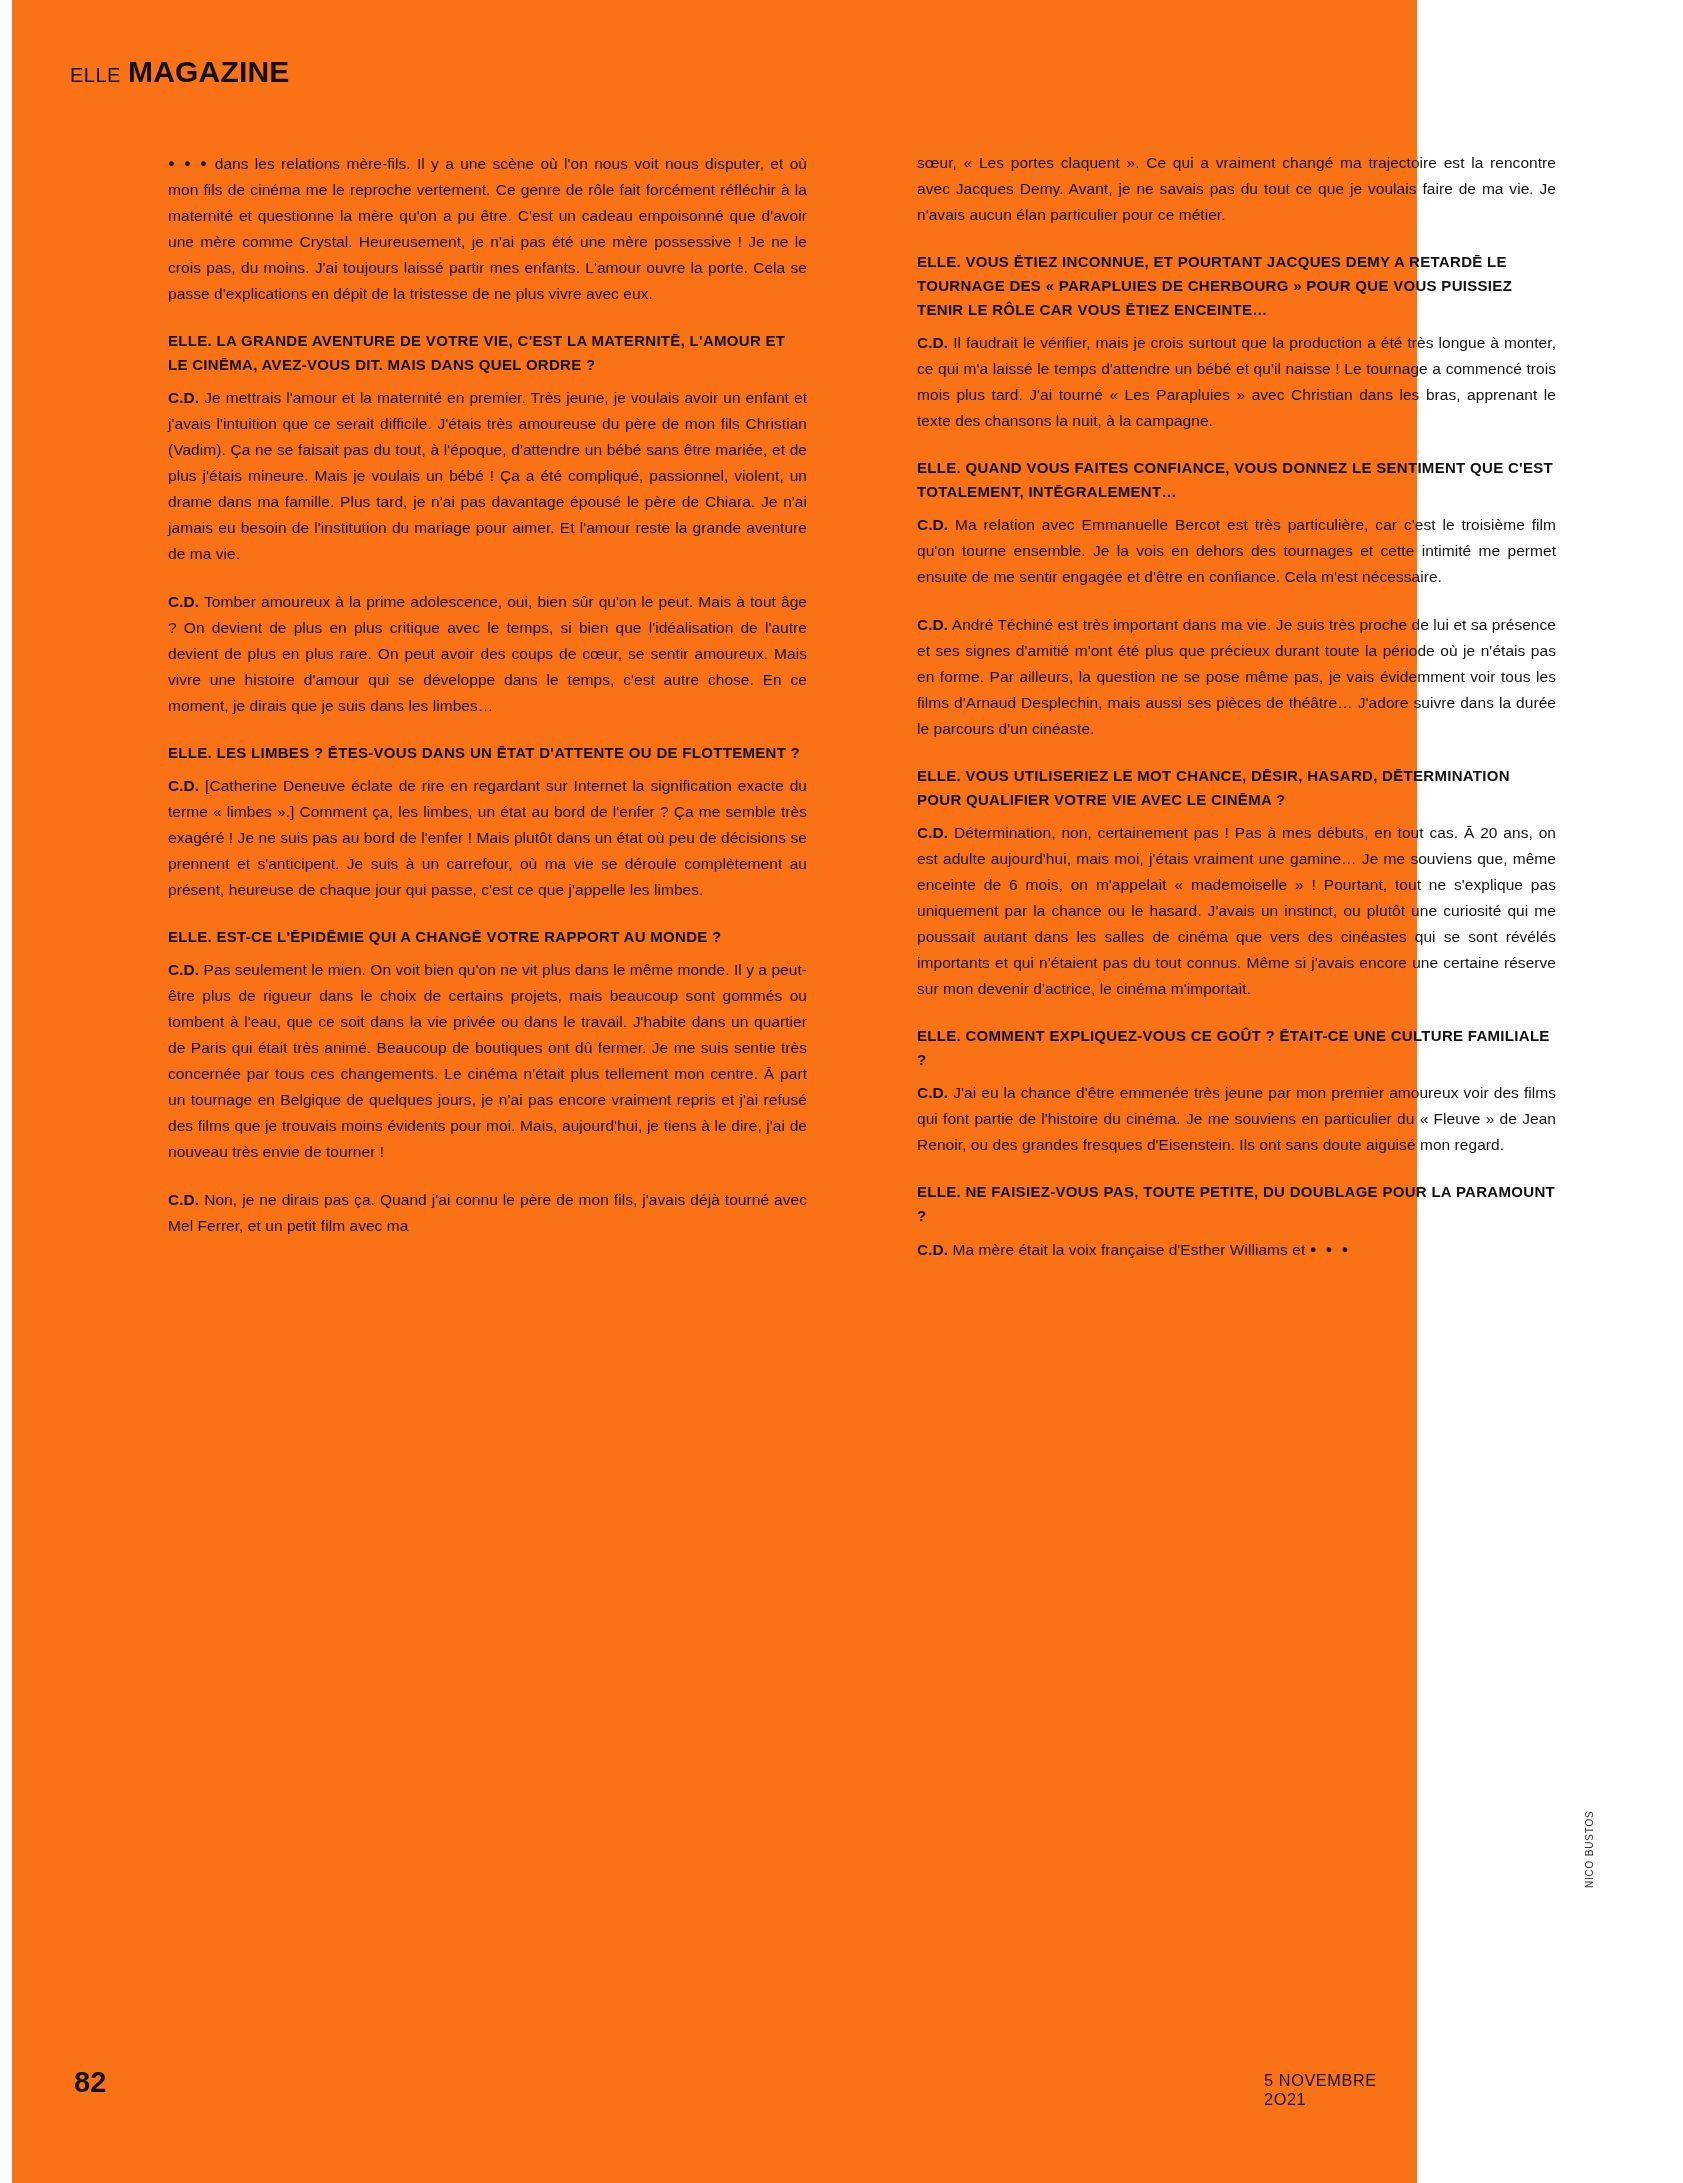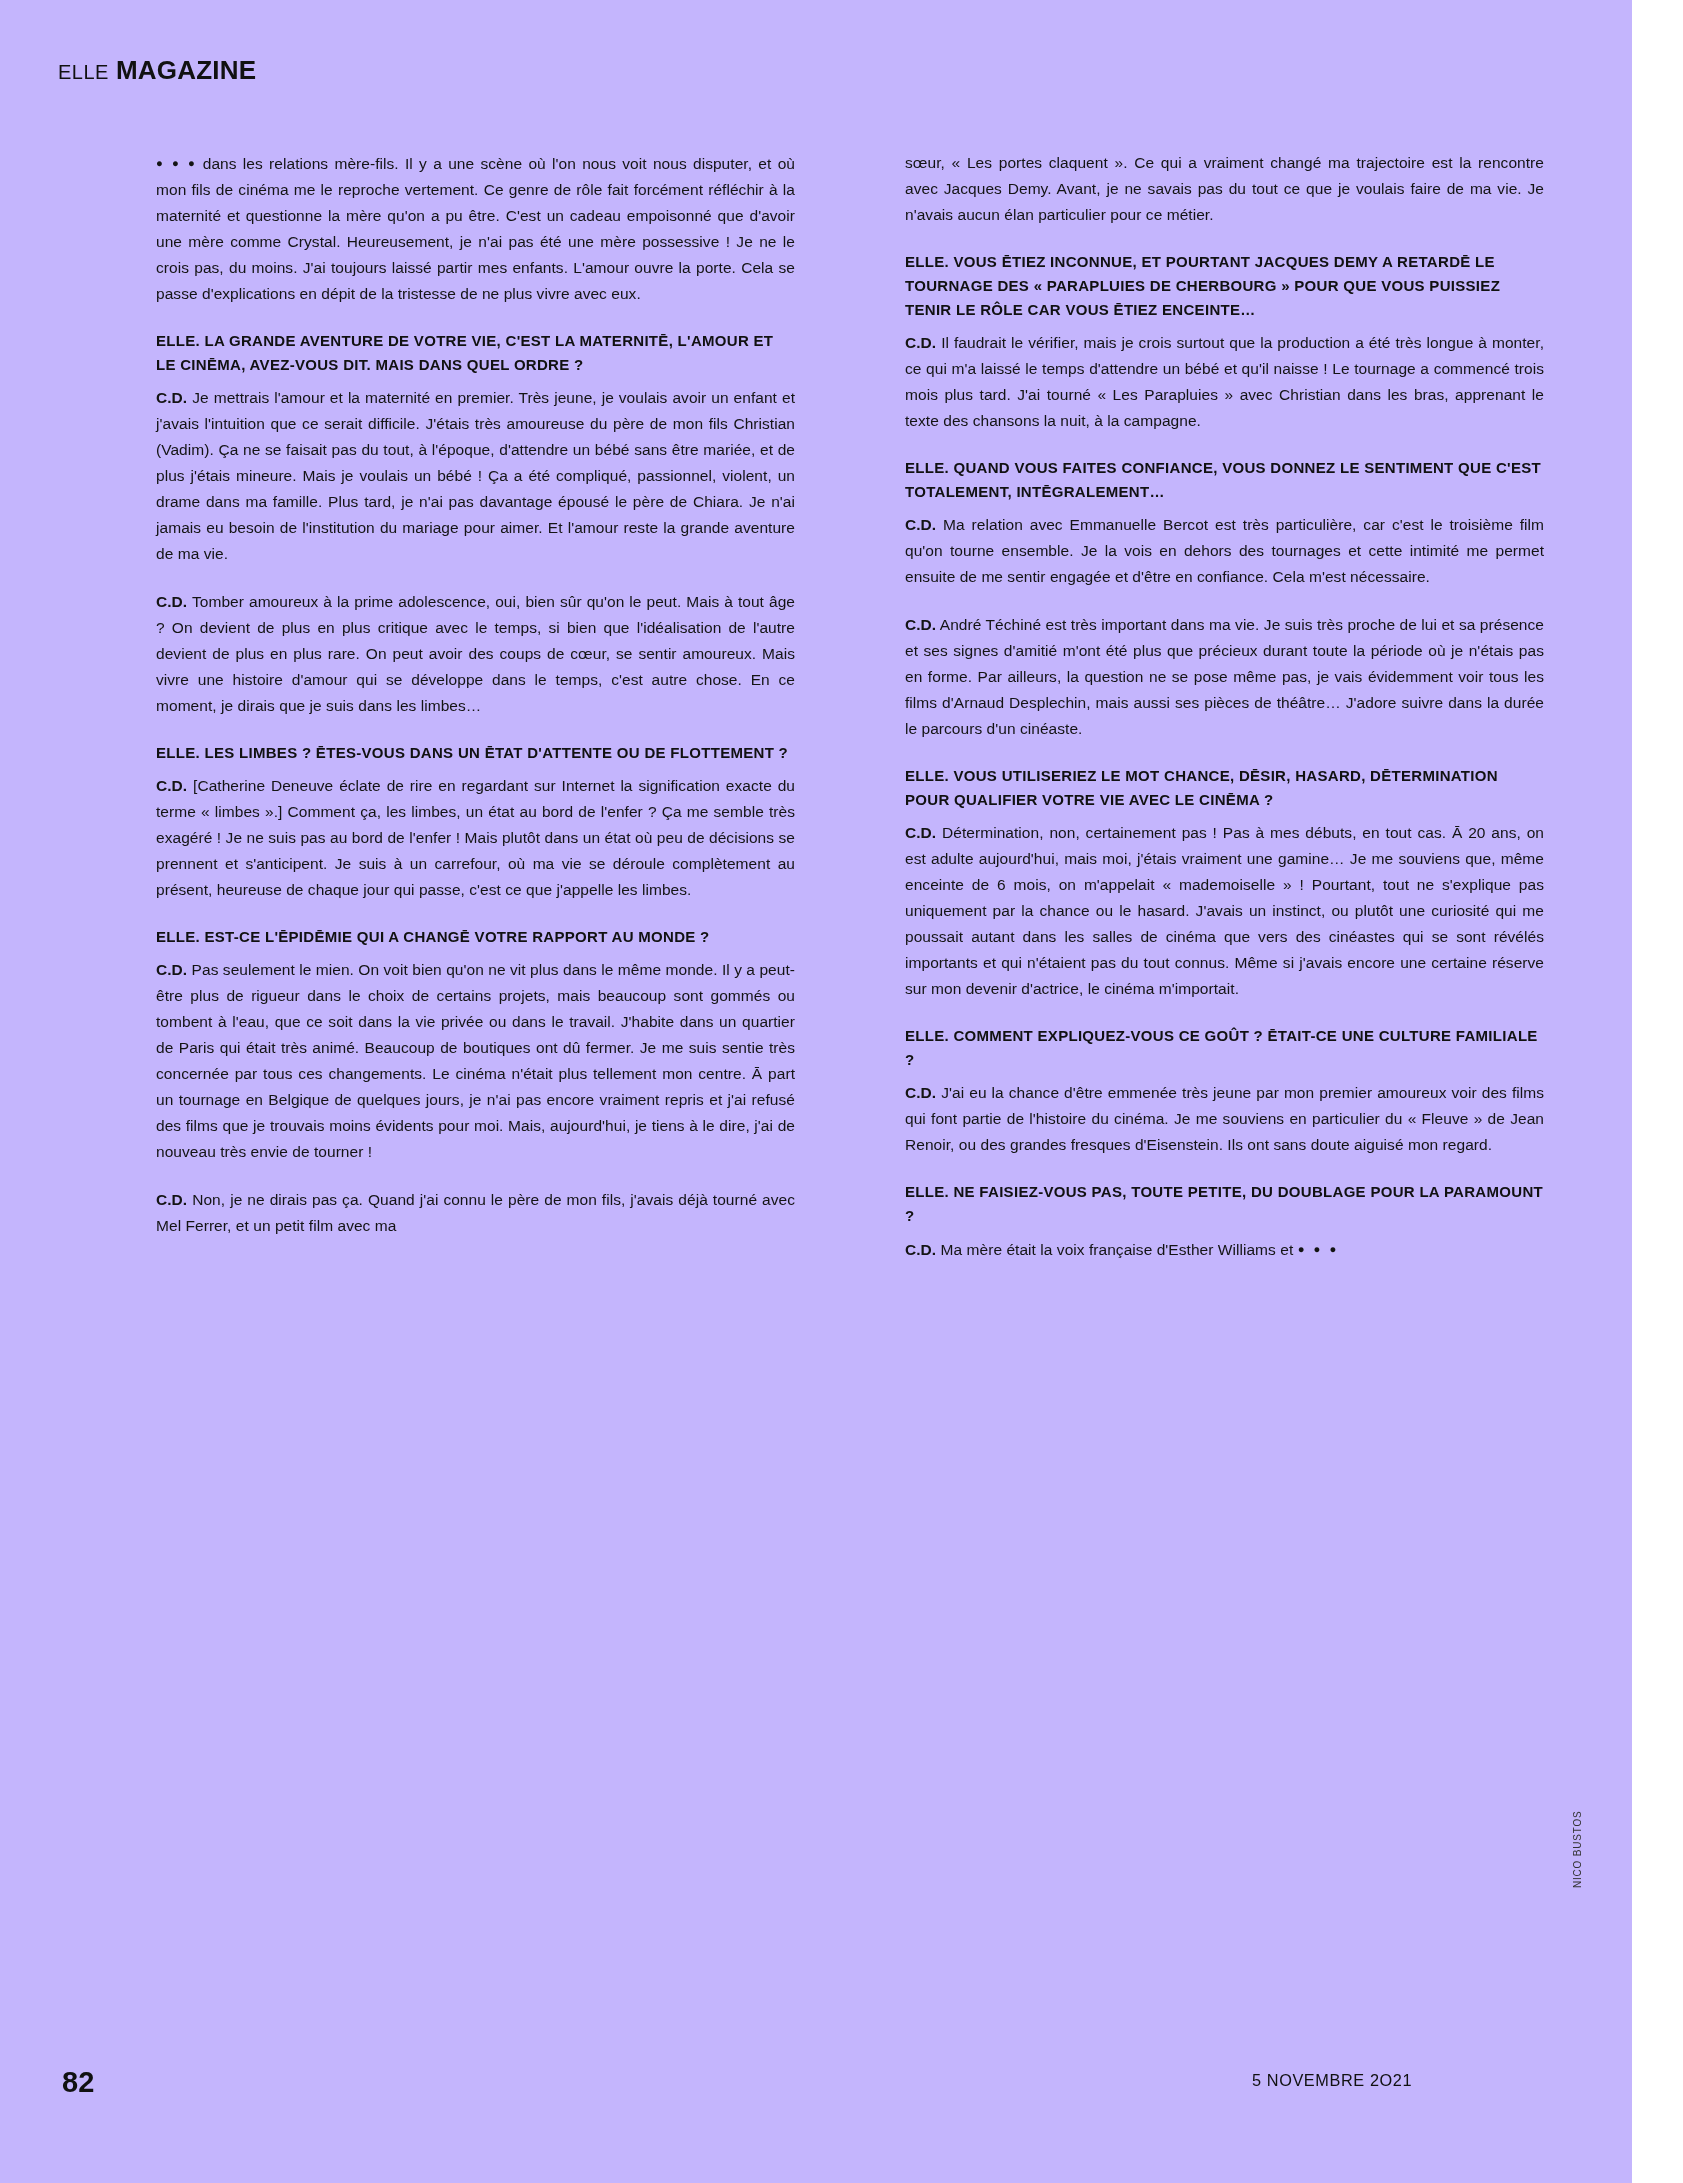--- a/index.html
+++ b/index.html
@@ -10,43 +10,43 @@
   body {
     width: 1683px;
     height: 2183px;
     font-family: "Liberation Sans", sans-serif;
     color: #111111;
     position: relative;
     overflow: hidden;
   }
   .page {
     position: absolute;
-    top: 0; left: 0;
-    width: 1632px;
+    top: 0; left: 12px;
+    width: 1405px;
     height: 2183px;
-    background: #c4b5fd;
+    background: #f97316;
   }
 
   
   .masthead {
     position: absolute;
     top: 55px;
     left: 58px;
     display: flex;
     align-items: baseline;
     gap: 7px;
   }
   .masthead .elle {
     font-size: 20px;
     letter-spacing: 0.5px;
     font-weight: 400;
     color: #111;
   }
   .masthead .magazine {
-    font-size: 26px;
+    font-size: 30px;
     font-weight: 700;
     letter-spacing: 0.2px;
     color: #111;
   }
 
   
   .columns {
     position: absolute;
     top: 142px;
     left: 148px;

